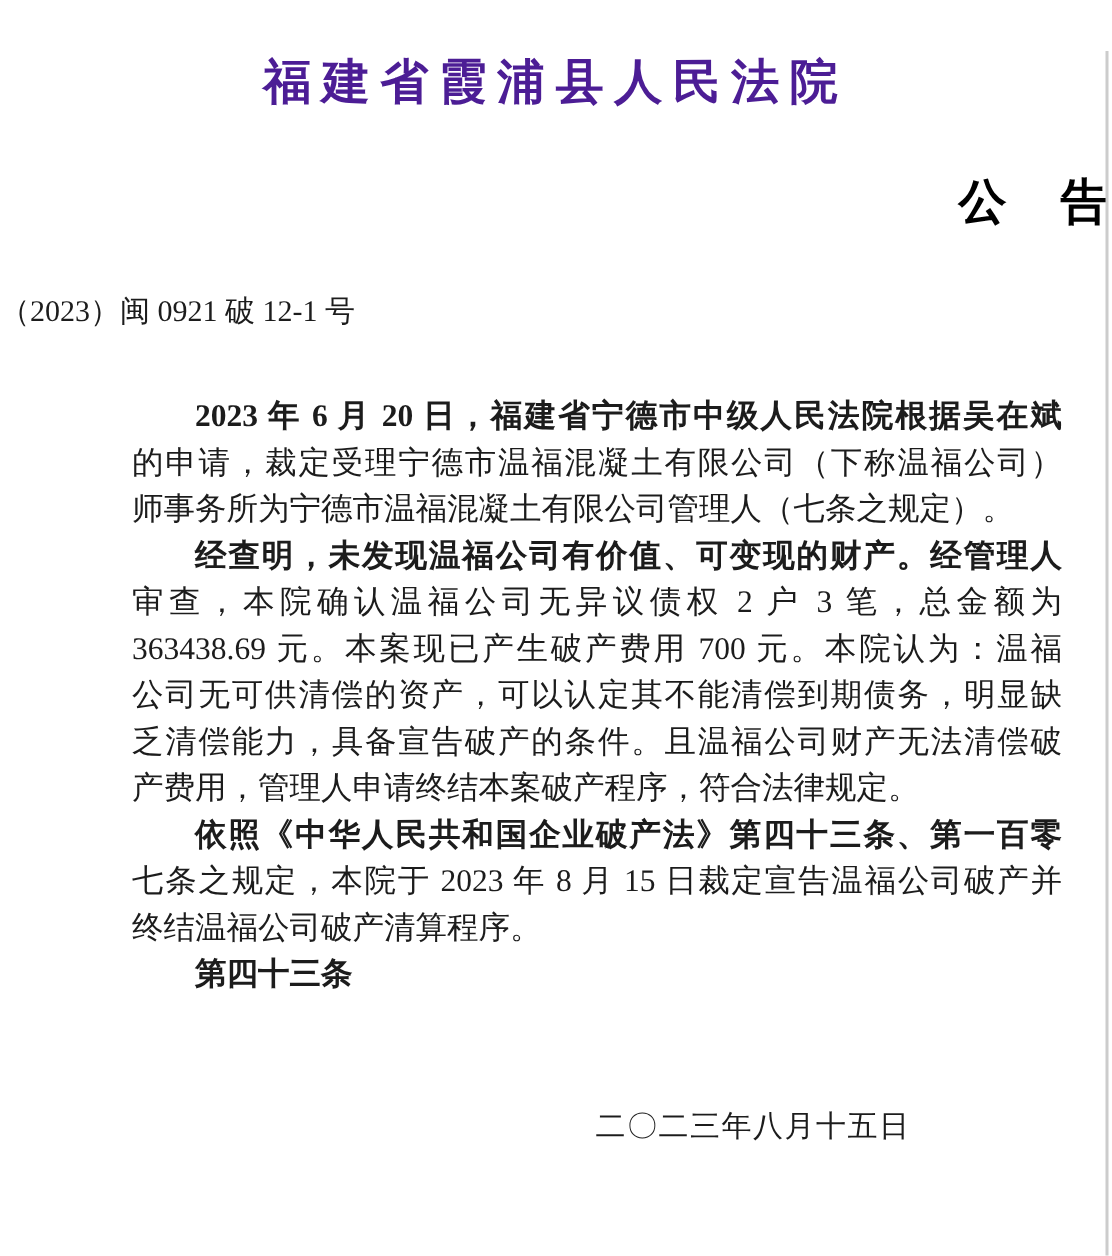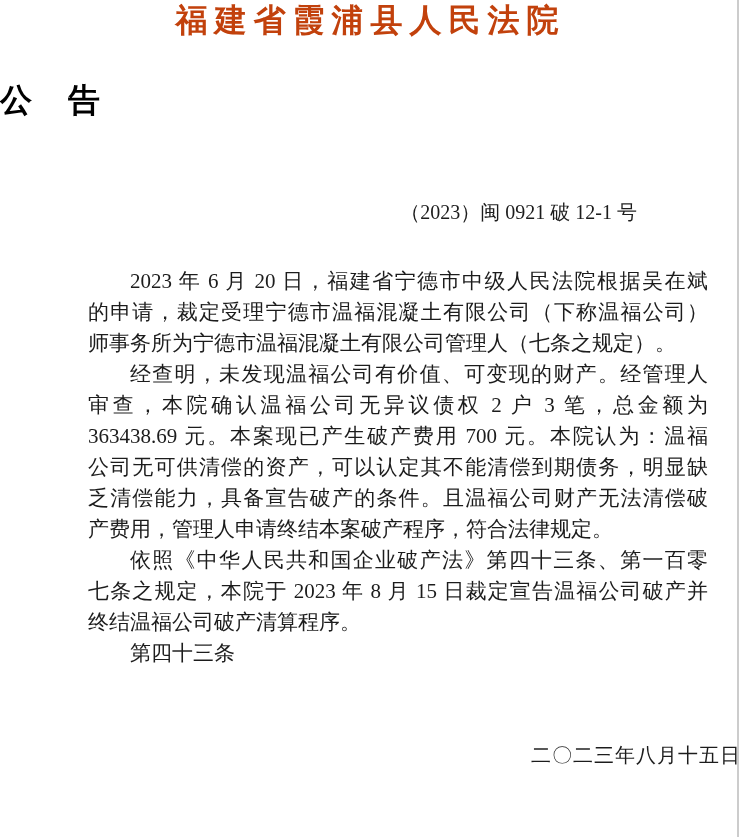--- a/index.html
+++ b/index.html
@@ -20,40 +20,40 @@
   }
   .page-edge {
     position: absolute;
     top: 0;
     left: 737px;
     width: 2px;
     height: 837px;
     background: var(--edge-color, #cccccc);
   }
   .court-name {
+    margin-top: 34px;
     text-align: center;
     font-size: 32px;
     line-height: 40px;
     font-weight: 700;
     letter-spacing: 7px;
-    color: #c2410c;
+    color: #4c1d95;
   }
   .doc-title {
     margin-top: 40px;
-    text-align: left;
+    text-align: right;
     font-size: 32px;
     line-height: 40px;
     font-weight: 700;
     letter-spacing: 2px;
     color: #000000;
   }
   .case-no {
-    margin-top: 78px;
-    text-align: right;
-    padding-right: 104px;
+    margin-top: 40px;
+    padding-right: 76px;
     font-size: 20px;
     line-height: 28px;
   }
   .body-text {
     margin-top: 40px;
     margin-left: 88px;
     width: 620px;
     font-size: 21px;
   }
   .body-text .line {
@@ -61,24 +61,26 @@
     height: 31px;
     text-align: justify;
     text-align-last: justify;
     white-space: nowrap;
   }
   .body-text .line.last {
     text-align-last: left;
   }
   .body-text .line.indent {
     text-indent: 2em;
+    font-weight: bold;
   }
   .doc-date {
     margin-top: 72px;
     text-align: right;
+    padding-right: 134px;
     font-size: 20px;
     line-height: 28px;
     letter-spacing: 1px;
   }
 </style>
 </head>
 <body style="--text-color: #1c1c1c; --edge-color: #cccccc;">
 
 <div class="page">
 

